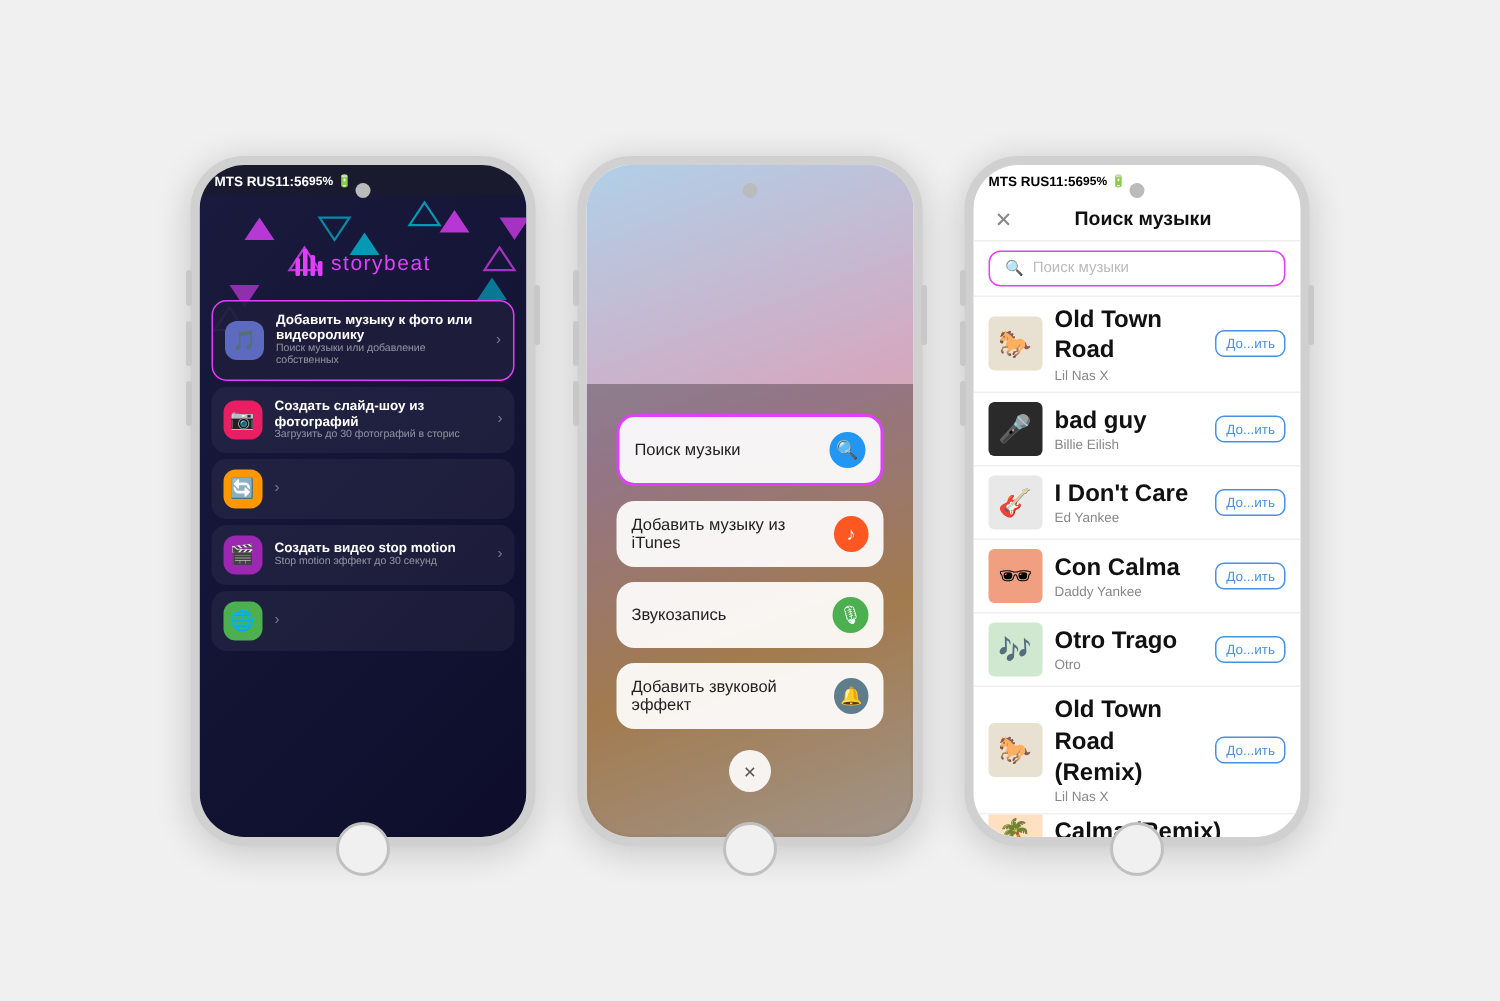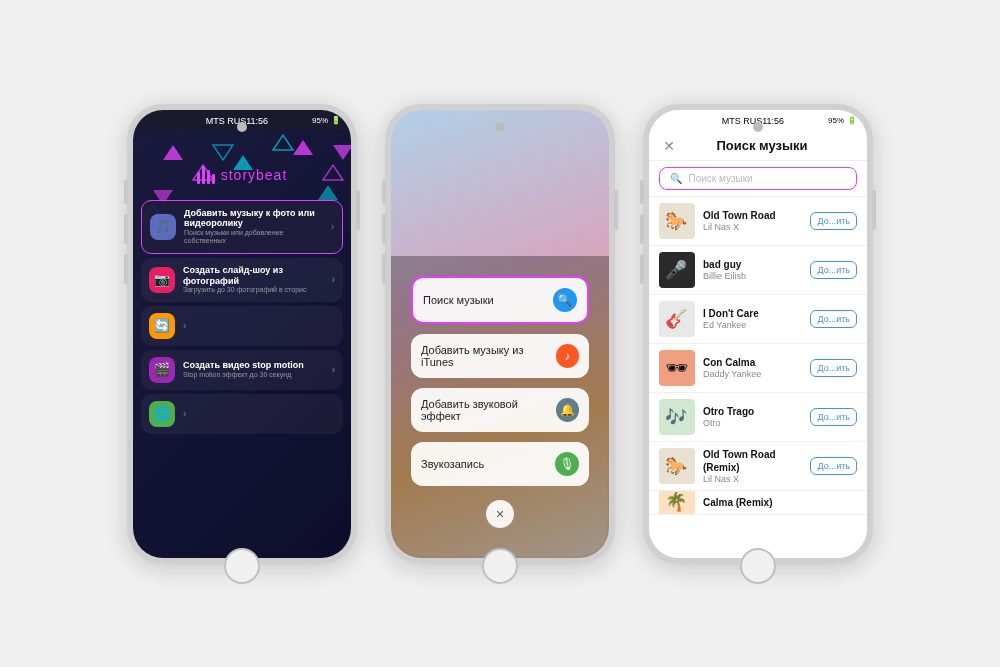--- a/index.html
+++ b/index.html
@@ -95,31 +95,31 @@
       background: #c8c8c8;
       border-radius: 2px;
       position: absolute;
       left: -9px;
       top: 144px;
     }
 
     
     .status-bar {
       display: flex;
-      justify-content: flex-end;
+      justify-content: flex-start;
       align-items: center;
       padding: 4px 10px 2px;
       font-size: 9px;
-      font-weight: 400;
+      font-weight: 700;
       height: 20px;
       flex-shrink: 0;
     }
     .status-bar.dark { background: #1a1a2e; color: #fff; }
     .status-bar.light { background: #fff; color: #000; }
-    .status-icons { display: flex; align-items: center; gap: 3px; font-size: 8px; margin-left: 44px; }
+    .status-icons { display: flex; align-items: center; gap: 3px; font-size: 8px; }
 
     
     .phone1-bg {
       flex: 1;
       background: linear-gradient(135deg, #1a1a3e 0%, #0d0d2b 100%);
       position: relative;
       overflow: hidden;
     }
     .phone1-header {
       position: relative;
@@ -321,21 +321,21 @@
       border-radius: 4px;
       flex-shrink: 0;
       overflow: hidden;
       display: flex;
       align-items: center;
       justify-content: center;
       font-size: 18px;
     }
     .music-info { flex: 1; }
     .music-name {
-      font-size: 10px;
+      font-size: 16px;
       font-weight: 600;
       color: #111;
       line-height: 1.3;
     }
     .music-artist {
       font-size: 9px;
       color: #888;
     }
     .add-btn {
       padding: 3px 6px;
@@ -455,29 +455,29 @@
               <span style="color:white;font-size:12px;">🔍</span>
             </div>
           </div>
           <div class="popup-btn" style="justify-content: space-between;">
             <span>Добавить музыку из iTunes</span>
             <div class="popup-icon" style="background:#ff5722">
               <span style="color:white;font-size:12px;">♪</span>
             </div>
           </div>
           <div class="popup-btn" style="justify-content: space-between;">
+            <span>Звукозапись</span>
+            <div class="popup-icon" style="background:#4caf50">
+              <span style="color:white;font-size:12px;">🎙</span>
+            </div>
+          </div>
+          <div class="popup-btn" style="justify-content: space-between;">
             <span>Добавить звуковой эффект</span>
             <div class="popup-icon" style="background:#607d8b">
               <span style="color:white;font-size:12px;">🔔</span>
-            </div>
-          </div>
-          <div class="popup-btn" style="justify-content: space-between;">
-            <span>Звукозапись</span>
-            <div class="popup-icon" style="background:#4caf50">
-              <span style="color:white;font-size:12px;">🎙</span>
             </div>
           </div>
           <div class="close-circle">
             <span>×</span>
           </div>
         </div>
       </div>
     </div>
     <div class="phone-home"></div>
   </div>

